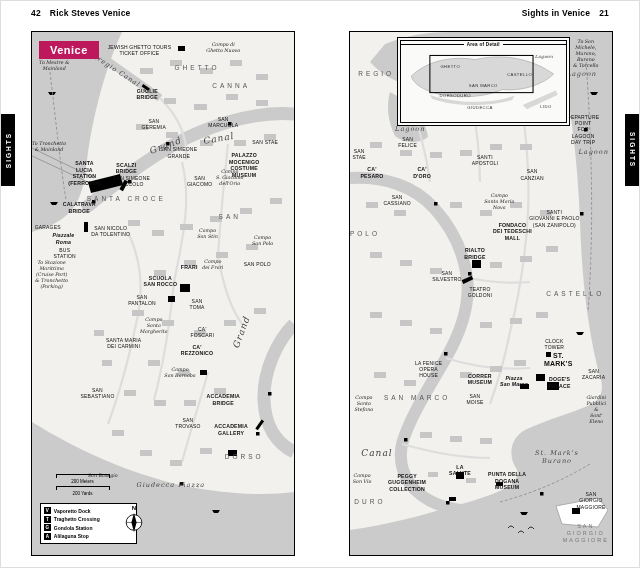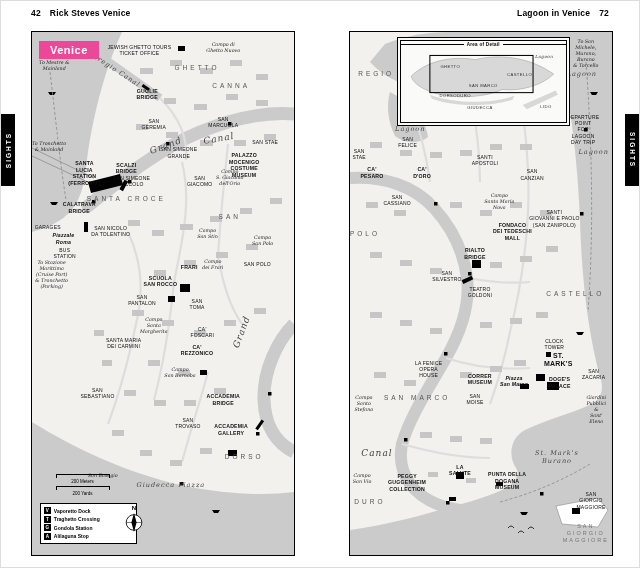--- a/index.html
+++ b/index.html
@@ -29,21 +29,21 @@
   .lgb{font-weight:bold;font-size:7px;line-height:1.1;}
   .it{font-family:"DejaVu Serif",serif;font-style:italic;font-size:4.8px;color:#222;letter-spacing:0;}
   .water{font-family:"DejaVu Serif",serif;font-style:italic;font-size:6.5px;color:#444;letter-spacing:1px;}
   .lg{font-size:9px;}
   .dist{font-size:6.5px;letter-spacing:3px;color:#555;}
   .dist2{font-size:5.5px;letter-spacing:2px;color:#777;}
   .bi{font-weight:bold;font-style:italic;font-size:5.2px;}
   .xxs{font-size:4.2px;letter-spacing:.4px;color:#333;}
   .iti{font-family:"DejaVu Serif",serif;font-style:italic;}
 
-  .map-title{position:absolute;left:7px;top:9px;background:#ec4899;color:#fff;padding:3px 11px;
+  .map-title{position:absolute;left:7px;top:9px;background:#be185d;color:#fff;padding:3px 11px;
              font-weight:bold;font-size:11px;letter-spacing:.5px;}
   .legend{position:absolute;left:3%;top:90%;width:37%;background:#fff;border:1px solid #000;padding:2px 3px;box-sizing:border-box;}
   .legend-row{display:flex;align-items:center;gap:3px;margin:1.5px 0;}
   .legend-sym{width:7px;height:7px;background:#000;color:#fff;font-size:4.5px;font-weight:bold;
               display:flex;align-items:center;justify-content:center;flex:0 0 auto;}
   .legend-label{font-weight:bold;font-size:5px;white-space:nowrap;}
   .scale{position:absolute;left:9%;top:84.5%;width:54px;text-align:center;}
   .scale-line{height:3px;border-top:1px solid #000;border-left:1px solid #000;border-right:1px solid #000;}
   .scale-text{font-size:4.5px;margin:1px 0 2px 0;}
   .compass{position:absolute;left:34%;top:90%;width:26px;height:32px;}
@@ -57,21 +57,21 @@
 </style>
 </head>
 <body>
 
 <div id="page">
 
   <div class="header header-left">
     <span class="pagenum">42</span><span>Rick Steves Venice</span>
   </div>
   <div class="header header-right">
-    <span>Lagoon in Venice</span><span class="pagenum">72</span>
+    <span>Sights in Venice</span><span class="pagenum">21</span>
   </div>
 
   <div class="side-tab tab-left">
     <span>SIGHTS</span>
   </div>
   <div class="side-tab tab-right">
     <span>SIGHTS</span>
   </div>
 
   <div class="map map-left">

